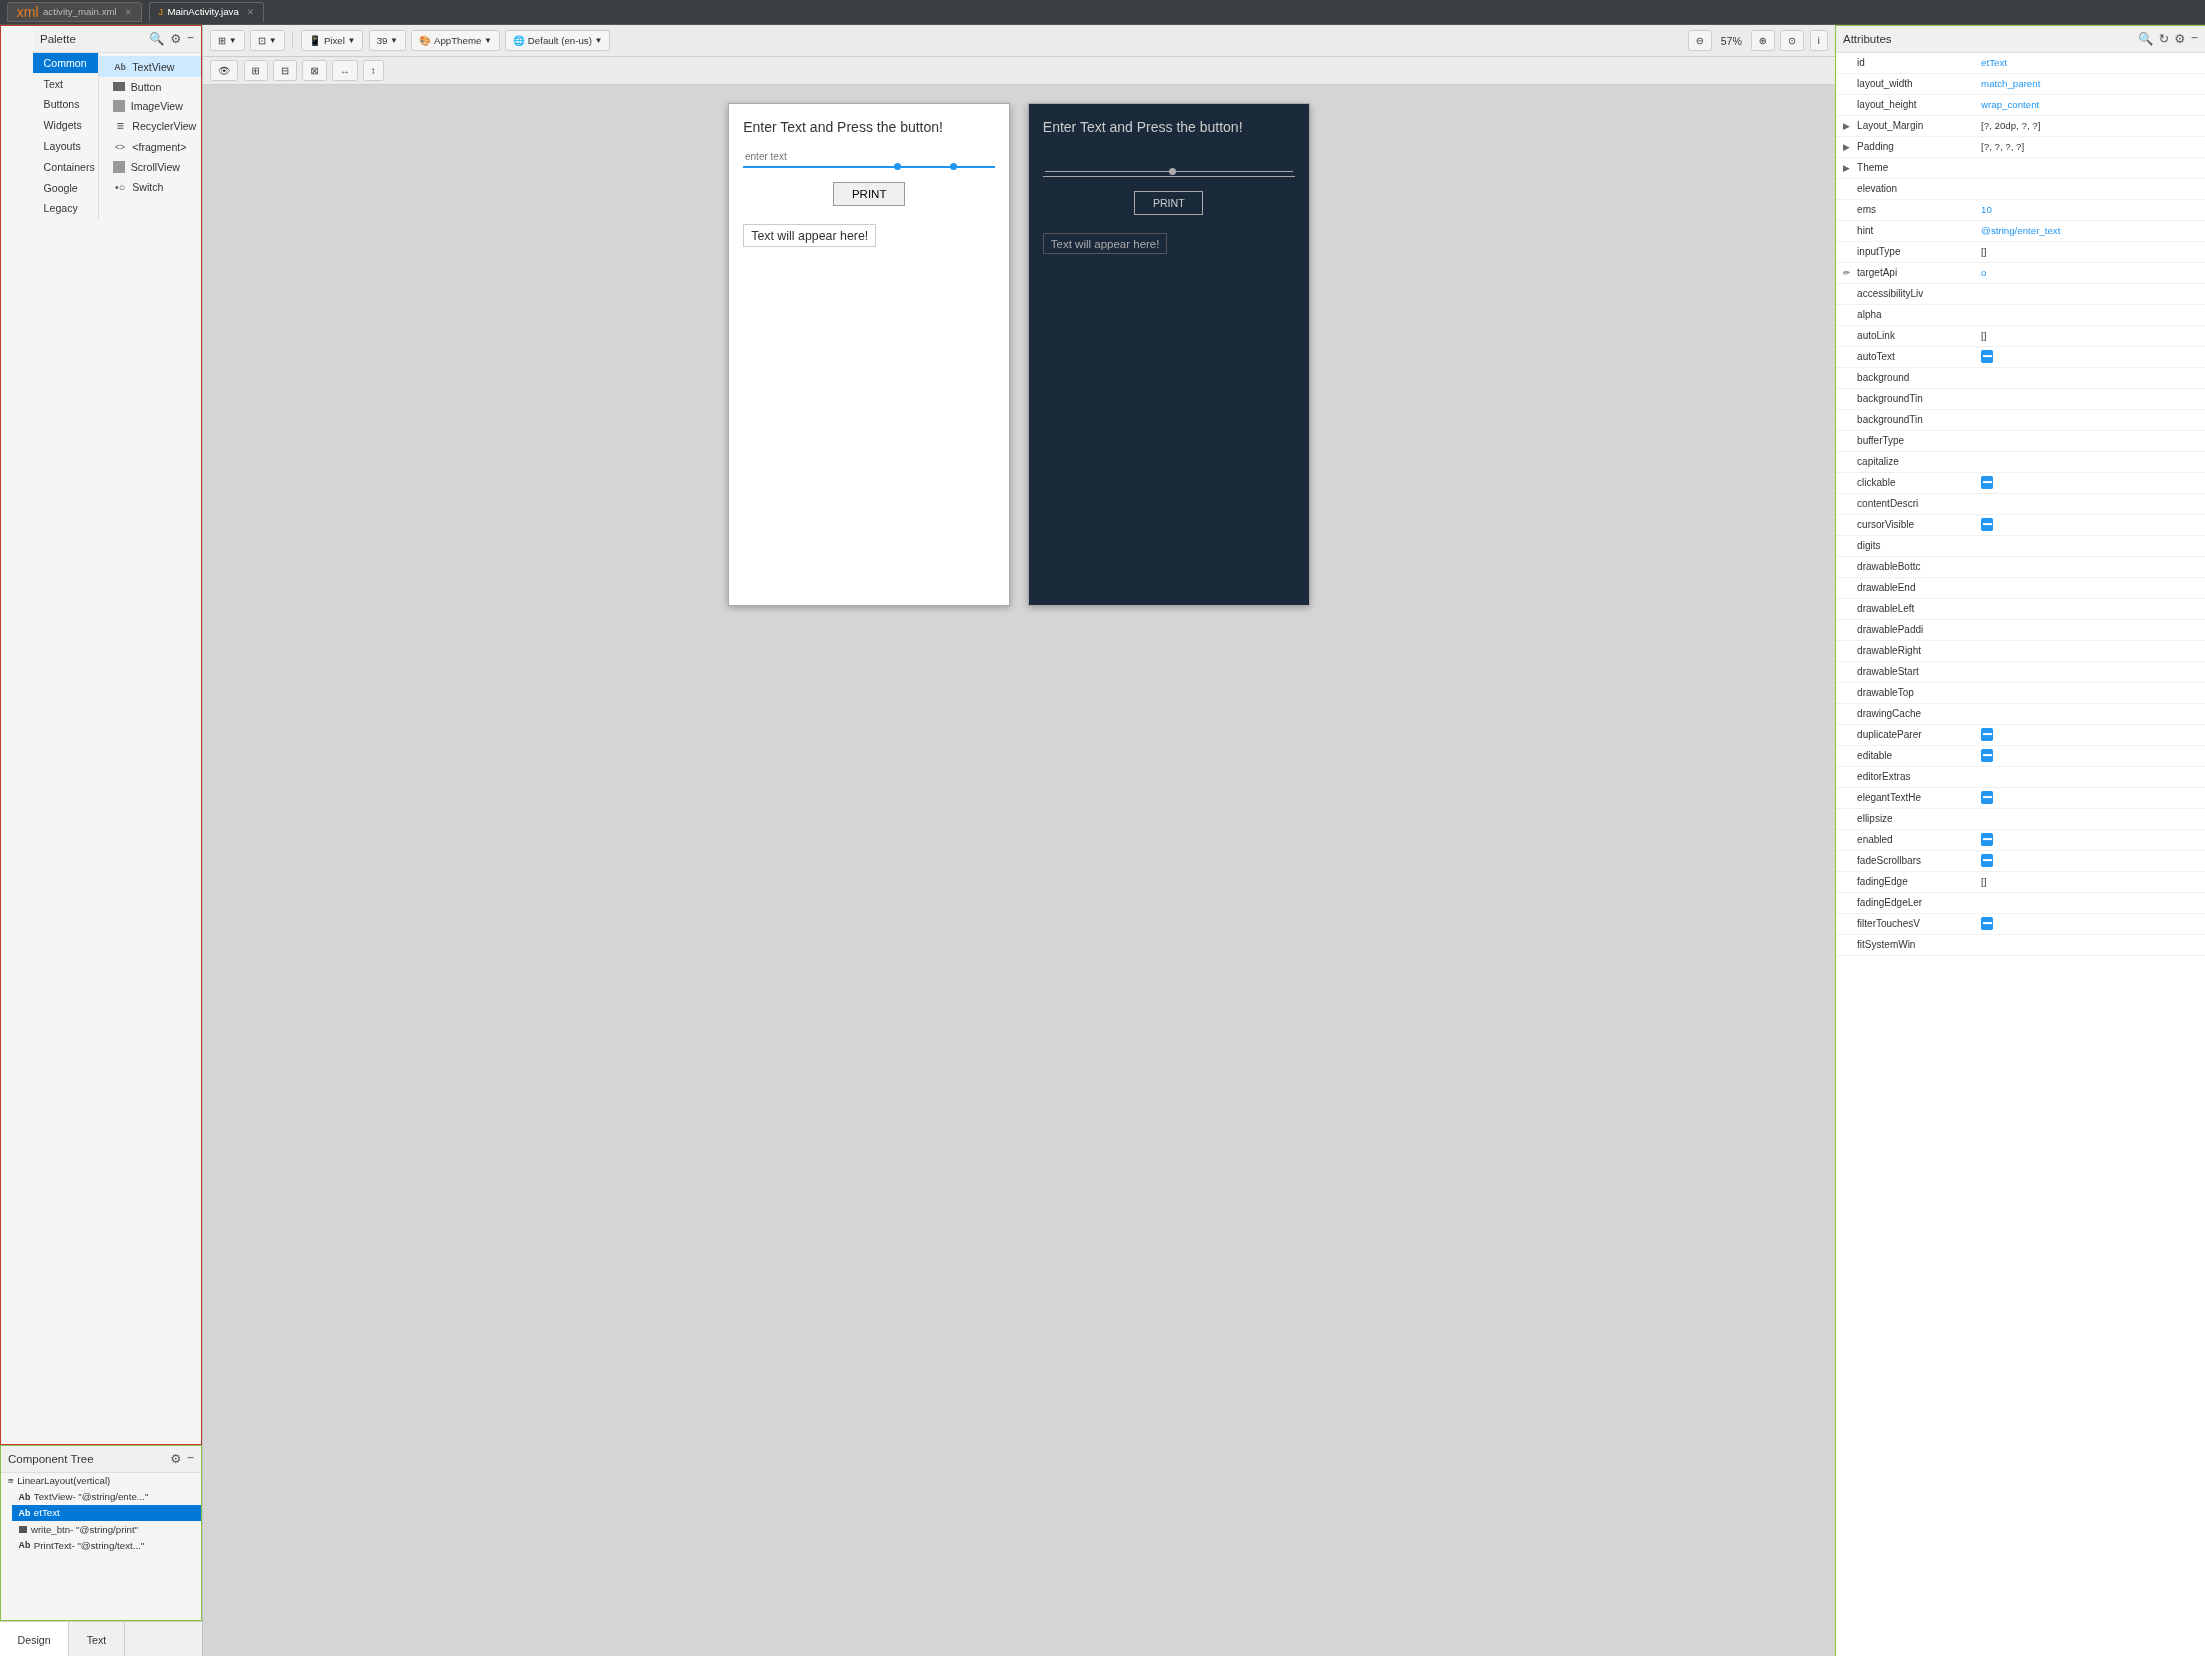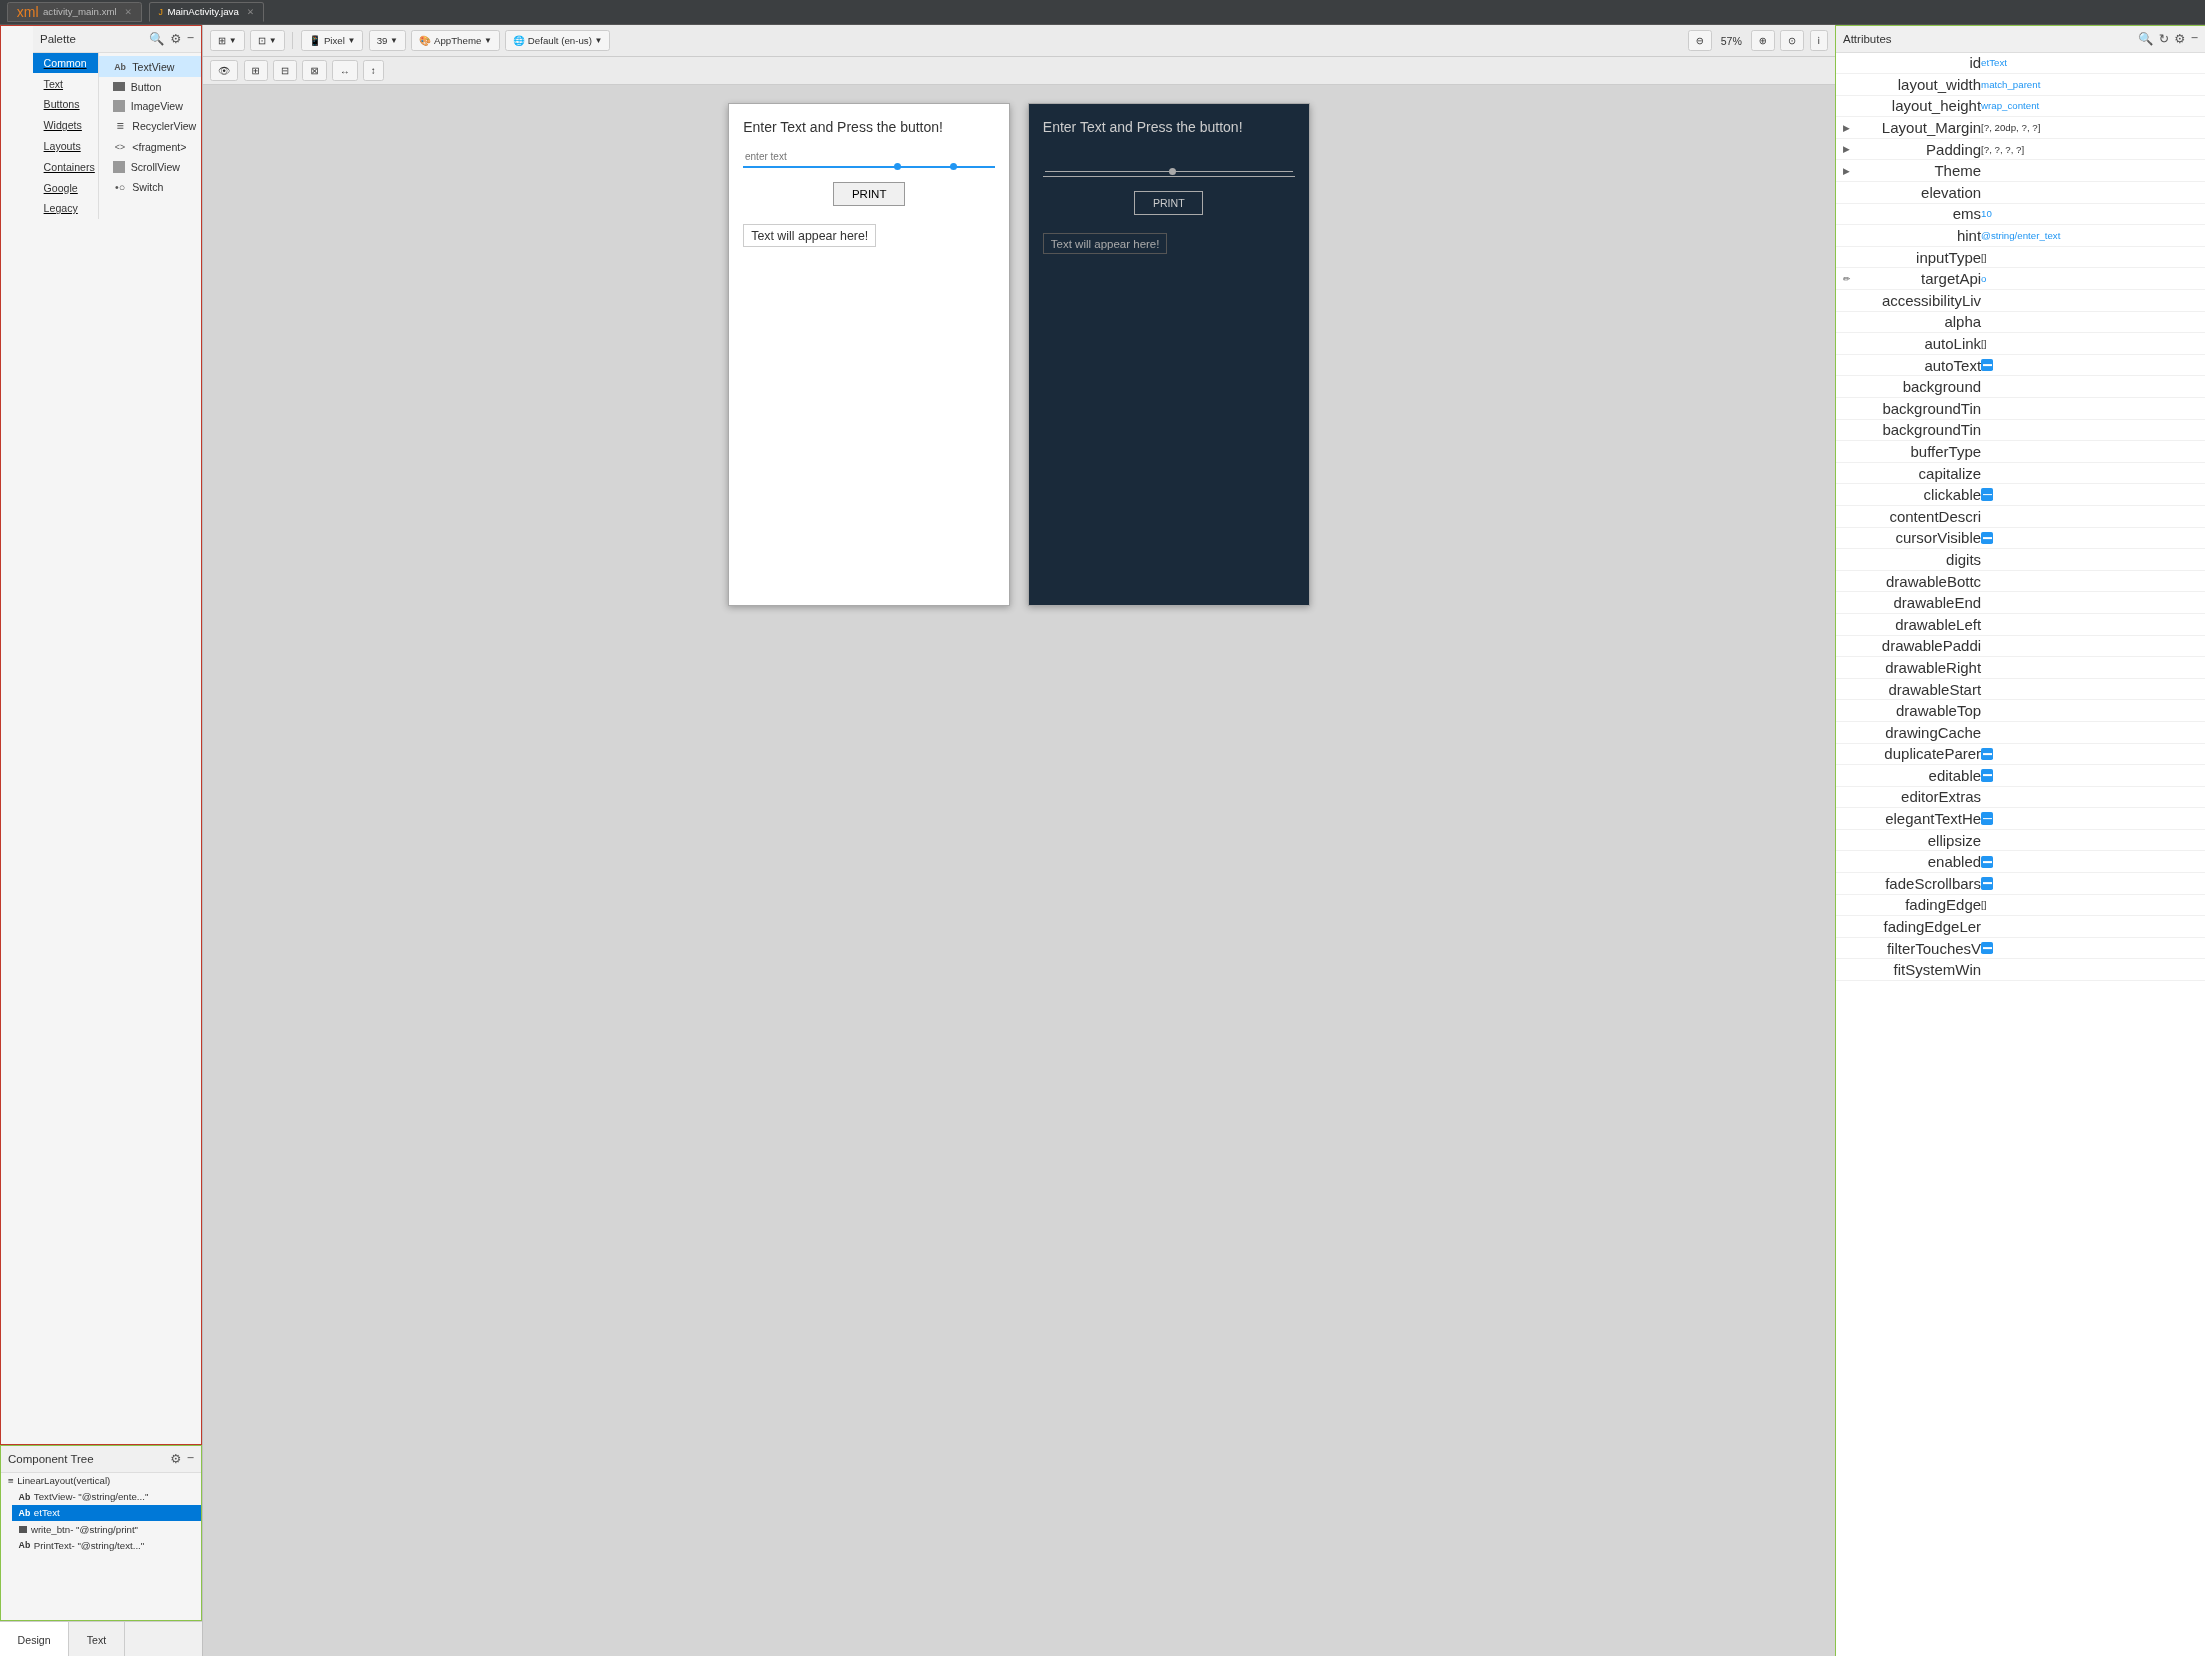--- a/index.html
+++ b/index.html
@@ -80,21 +80,21 @@
     .bottom-tab.active { background: white; font-weight: 500; }
 
     
     .right-panel { width: 371px; display: flex; flex-direction: column; border-left: 0.9px solid #c0c0c0; background: white; border: 1.8px solid #8bc34a; }
     .attr-header { display: flex; align-items: center; justify-content: space-between; padding: 3.5px 7px; background: #f0f0f0; border-bottom: 0.9px solid #ddd; height: 26.5px; }
     .attr-title { font-size: 11.5px; font-weight: 500; color: #333; }
 
     .attr-table { flex: 1; overflow-y: auto; }
     .attr-row { display: flex; align-items: center; padding: 1.8px 7px; border-bottom: 0.9px solid #f0f0f0; min-height: 21px; }
     .attr-row.expandable { cursor: pointer; }
-    .attr-name { width: 124px; font-size: 15px; color: #333; flex-shrink: 0; text-align: right; }
+    .attr-name { width: 124px; font-size: 10px; color: #333; flex-shrink: 0; }
     .attr-value { flex: 1; font-size: 9.7px; color: #2196F3; }
     .attr-value.black { color: #333; }
     .attr-expand { width: 10.6px; margin-right: 3.5px; color: #666; font-size: 8.8px; }
     .attr-minus { width: 12.4px; height: 12.4px; background: #2196F3; display: inline-block; border-radius: 1.8px; position: relative; }
     .attr-minus::after { content: ''; position: absolute; top: 50%; left: 1.8px; right: 1.8px; height: 1.8px; background: white; transform: translateY(-50%); }
 
     
     ::-webkit-scrollbar { width: 5.3px; }
     ::-webkit-scrollbar-track { background: #f0f0f0; }
     ::-webkit-scrollbar-thumb { background: #bbb; border-radius: 2.6px; }
@@ -123,21 +123,21 @@
       <div class="panel-header">
         <span class="panel-title">Palette</span>
         <div class="panel-icons">
           <span class="panel-icon">🔍</span>
           <span class="panel-icon">⚙</span>
           <span class="panel-icon">−</span>
         </div>
       </div>
       <div style="display:flex;">
 
-        <div class="palette-categories" style="width:66px; border-right:0.9px solid #ddd;text-decoration:underline;">
+        <div class="palette-categories" style="width:66px; border-right:0.9px solid #ddd;">
           <div class="category-item active">Common</div>
           <div class="category-item">Text</div>
           <div class="category-item">Buttons</div>
           <div class="category-item">Widgets</div>
           <div class="category-item">Layouts</div>
           <div class="category-item">Containers</div>
           <div class="category-item">Google</div>
           <div class="category-item">Legacy</div>
         </div>
 

